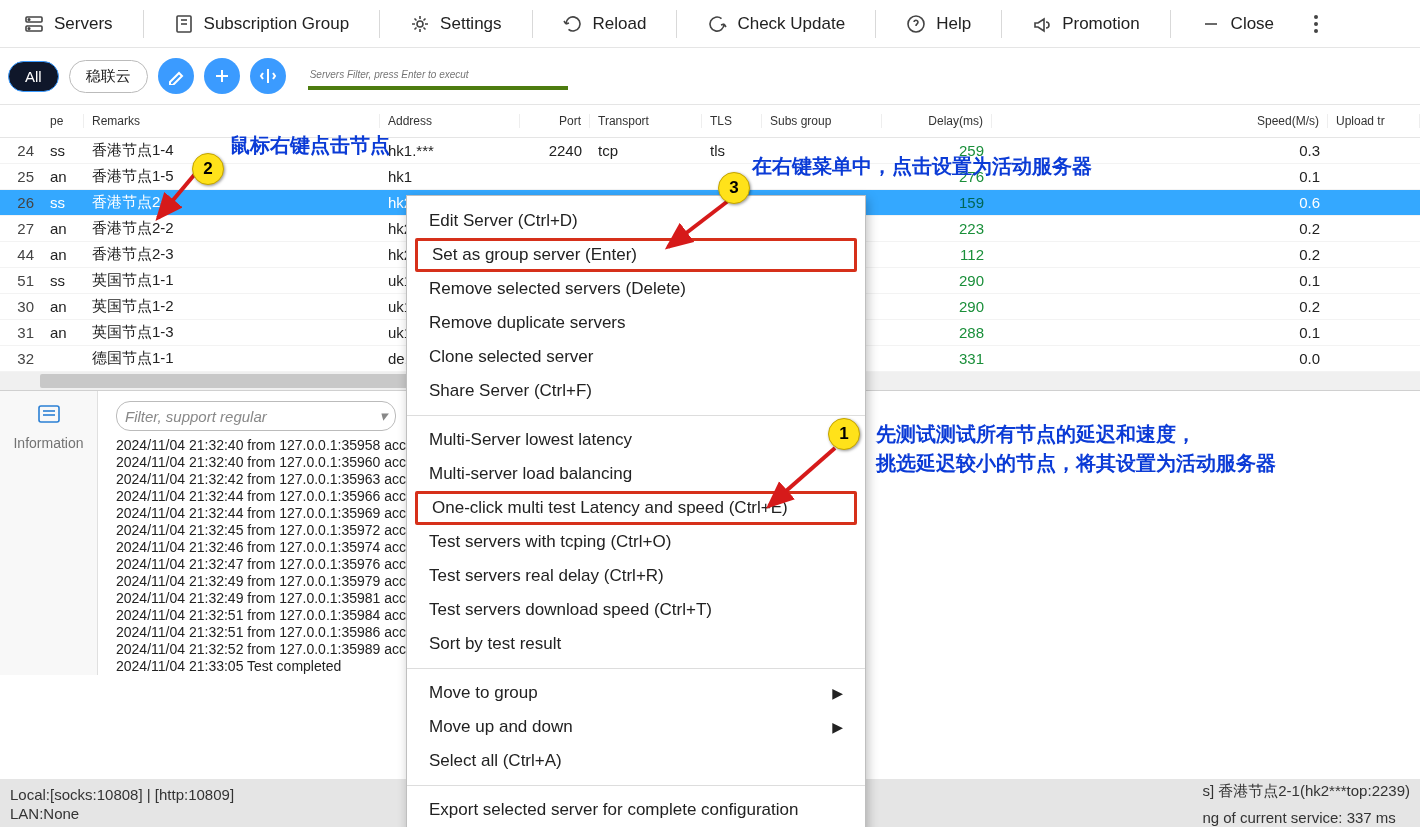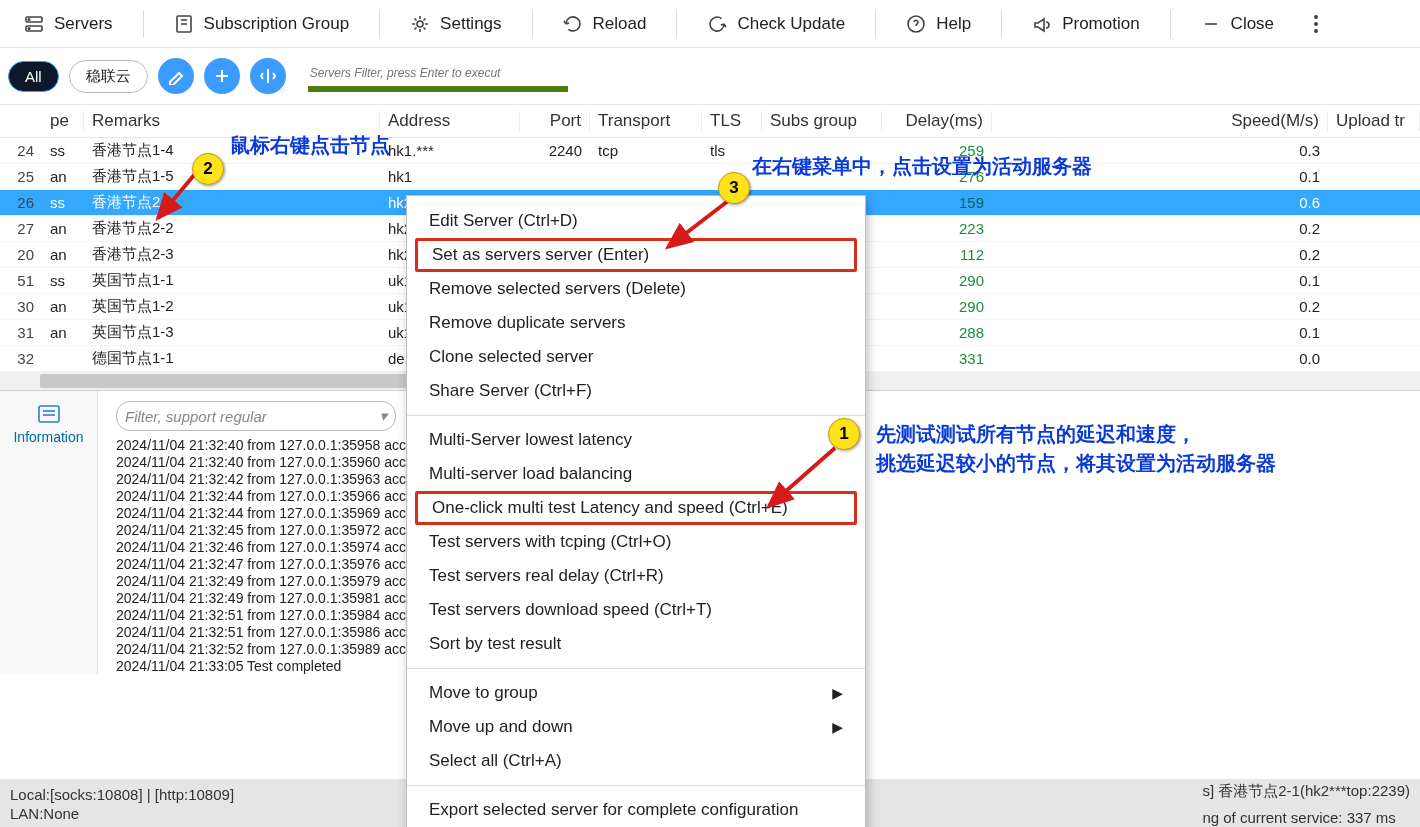--- a/index.html
+++ b/index.html
@@ -9,23 +9,23 @@
 .tb-item svg{width:20px;height:20px;fill:none;stroke:#444;stroke-width:1.6}
 .tb-sep{width:1px;height:28px;background:#d9d9d9;margin:0 4px}
 .dots{display:flex;flex-direction:column;gap:3px;padding:10px 14px;cursor:pointer}
 .dots span{width:4px;height:4px;border-radius:50%;background:#444}
 .sub-toolbar{display:flex;align-items:center;gap:10px;padding:10px 8px}
 .pill{padding:6px 16px;border:1px solid #bbb;border-radius:20px;font-size:15px;cursor:pointer}
 .pill.primary{background:#0f172a;border-color:#3b9bff;color:#fff}
 .circ-btn{width:36px;height:36px;border-radius:50%;background:#3b9bff;display:flex;align-items:center;justify-content:center;cursor:pointer}
 .circ-btn svg{width:18px;height:18px;fill:none;stroke:#fff;stroke-width:2}
 .search-box{flex:none;width:260px;margin-left:12px}
-.search-box input{width:100%;border:none;border-bottom:6px solid #4d7c0f;padding:6px 2px;font-size:12px;color:#b91c1c;outline:none;font-style:italic}
+.search-box input{width:100%;border:none;border-bottom:4px solid #4d7c0f;padding:6px 2px;font-size:10px;color:#b91c1c;outline:none;font-style:italic}
 .grid{position:relative}
-.grid-head{display:flex;background:#fff;border-top:1px solid #e5e5e5;border-bottom:1px solid #e5e5e5;height:34px;align-items:center;font-size:17px;color:#333}
+.grid-head{display:flex;background:#fff;border-top:1px solid #e5e5e5;border-bottom:1px solid #e5e5e5;height:34px;align-items:center;font-size:12px;color:#333}
 .grid-head>div{padding:0 8px;border-right:1px solid #eee}
 .grid-body{}
 .grid-row{display:flex;height:26px;align-items:center;font-size:15px;border-bottom:1px solid #f3f3f3}
 .grid-row>div{padding:0 8px;overflow:hidden;white-space:nowrap}
 .grid-row.sel{background:#34a8ff;color:#fff}
 .grid-row.sel .delay{color:#065}
 .col-idx{width:42px;text-align:right;color:#444}
 .col-typ{width:42px}
 .col-rem{width:296px}
 .col-addr{width:140px}
@@ -33,21 +33,21 @@
 .col-trans{width:112px}
 .col-tls{width:60px}
 .col-sub{width:120px}
 .col-delay{width:110px;text-align:right}
 .col-speed{width:336px;text-align:right}
 .col-up{flex:1}
 .delay{color:#1a8f3a}
 .hscroll{height:18px;background:#f0f0f0;display:flex;position:relative}
 .hscroll .thumb{position:absolute;left:40px;width:700px;top:2px;height:14px;background:#c8c8c8;border-radius:2px}
 .info-panel{display:flex;border-top:1px solid #d0d0d0}
-.info-tab{width:98px;background:#f8f8f8;border-right:1px solid #e0e0e0;padding-top:10px;display:flex;flex-direction:column;align-items:center;font-size:14px;color:#0369a1}
+.info-tab{width:98px;background:#f8f8f8;border-right:1px solid #e0e0e0;padding-top:10px;display:flex;flex-direction:column;align-items:center;gap:6px;font-size:14px;color:#737373}
 .info-tab svg{width:28px;height:28px;stroke:#2a7fd4;fill:none;stroke-width:1.6}
 .log-area{flex:1;padding:10px 8px 0 18px}
 .filter-combo{width:280px;border:1px solid #bbb;border-radius:14px;padding:5px 8px;color:#888;font-size:15px;font-style:italic;display:flex;justify-content:space-between;align-items:center;cursor:pointer}
 .log-lines{margin-top:6px;font-size:14px;line-height:17px;color:#222;font-family:"Segoe UI",Arial,sans-serif}
 .statusbar{position:absolute;left:0;right:0;bottom:0;height:48px;display:flex;align-items:center;padding:0 10px;justify-content:space-between;font-size:15px;color:#333;border-top:1px solid #e5e5e5;background:#e5e5e5}
 .status-left{display:flex;flex-direction:column;gap:2px}
 .status-left span{white-space:nowrap}
 .toggle{position:relative;width:44px;height:20px;border-radius:10px;background:#d0d0d0}
 .toggle .knob{position:absolute;right:1px;top:1px;width:18px;height:18px;border-radius:50%;background:#888}
 .status-right{display:flex;flex-direction:column;gap:8px;align-items:flex-start}
@@ -223,21 +223,21 @@
         <div class="col-addr">hk2</div>
         <div class="col-port"></div>
         <div class="col-trans"></div>
         <div class="col-tls"></div>
         <div class="col-sub"></div>
         <div class="col-delay"><span class="delay">223</span></div>
         <div class="col-speed">0.2</div>
         <div class="col-up"></div>
       </div>
       <div class="grid-row">
-        <div class="col-idx">20</div>
+        <div class="col-idx">44</div>
         <div class="col-typ">an</div>
         <div class="col-rem">香港节点2-3</div>
         <div class="col-addr">hk2</div>
         <div class="col-port"></div>
         <div class="col-trans"></div>
         <div class="col-tls"></div>
         <div class="col-sub"></div>
         <div class="col-delay"><span class="delay">112</span></div>
         <div class="col-speed">0.2</div>
         <div class="col-up"></div>
@@ -353,21 +353,21 @@
       </div>
   </div>
   <div class="status-right">
     <span>s] 香港节点2-1(hk2***top:2239)</span>
     <span>ng of current service: 337 ms</span>
   </div>
 </div>
 
 <div class="ctxmenu">
   <div class="mi">Edit Server (Ctrl+D)</div>
-  <div class="mi mi-box">Set as servers server (Enter)</div>
+  <div class="mi mi-box">Set as group server (Enter)</div>
   <div class="mi">Remove selected servers (Delete)</div>
   <div class="mi">Remove duplicate servers</div>
   <div class="mi">Clone selected server</div>
   <div class="mi">Share Server (Ctrl+F)</div>
   <div class="msep"></div>
   <div class="mi">Multi-Server lowest latency</div>
   <div class="mi">Multi-server load balancing</div>
   <div class="mi mi-box">One-click multi test Latency and speed (Ctrl+E)</div>
   <div class="mi">Test servers with tcping (Ctrl+O)</div>
   <div class="mi">Test servers real delay (Ctrl+R)</div>

